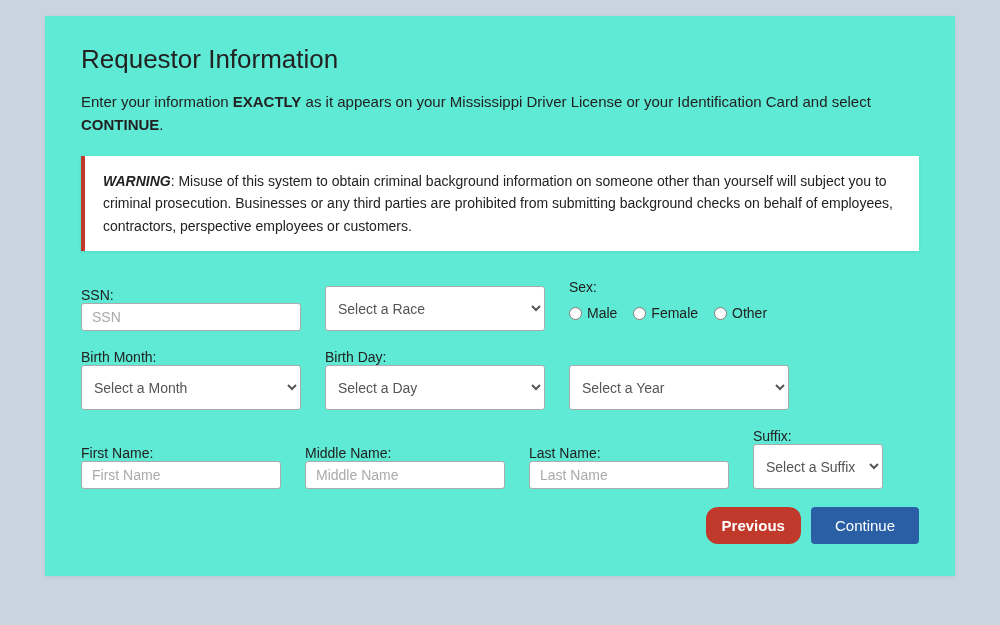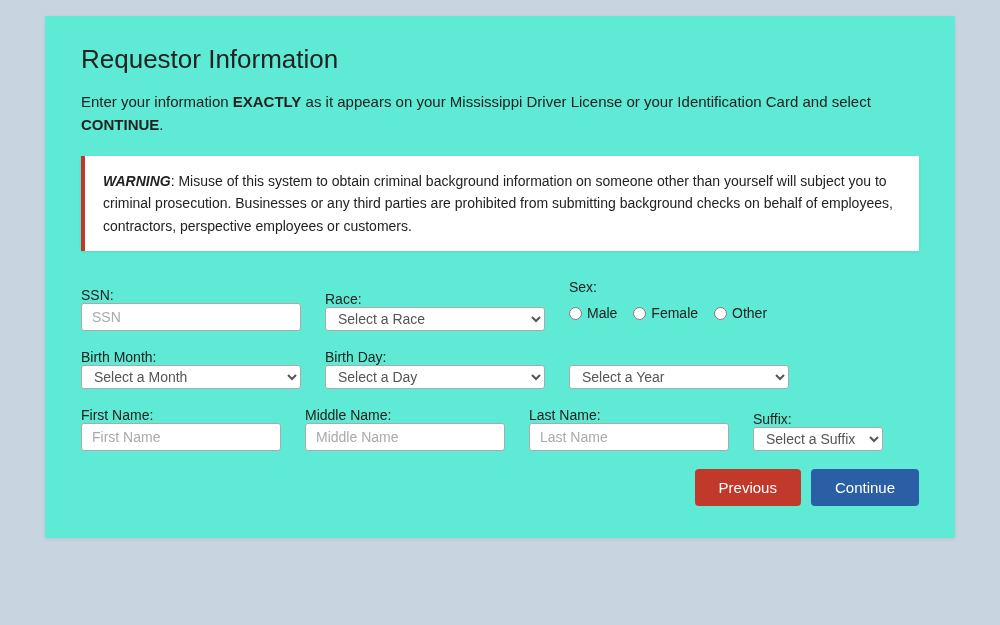--- a/index.html
+++ b/index.html
@@ -82,21 +82,21 @@
       padding: 0 10px;
       font-size: 14px;
       color: #555;
       background: #fff;
       outline: none;
     }
     .form-group input[type="text"]::placeholder {
       color: #aaa;
     }
     .form-group select {
-      height: 24px;
+      height: 45px;
       border: 1px solid #aaa;
       border-radius: 3px;
       padding: 0 8px;
       font-size: 14px;
       color: #555;
       background: #fff;
       appearance: auto;
       outline: none;
       cursor: pointer;
     }
@@ -152,25 +152,25 @@
     .footer-buttons {
       display: flex;
       justify-content: flex-end;
       gap: 10px;
       margin-top: 8px;
     }
     .btn-previous {
       background: #c0392b;
       color: #fff;
       border: none;
-      border-radius: 4px;
-      padding: 10px 24px;
+      border-radius: 12px;
+      padding: 10px 16px;
       font-size: 15px;
       cursor: pointer;
-      font-weight: normal;
+      font-weight: bold;
       min-width: 90px;
     }
     .btn-continue {
       background: #2a5fa5;
       color: #fff;
       border: none;
       border-radius: 4px;
       padding: 10px 24px;
       font-size: 15px;
       cursor: pointer;
@@ -194,21 +194,20 @@
     </div>
 
     <div class="form-section">
 
       <div class="form-row">
         <div class="form-group group-ssn">
           <label>SSN:</label>
           <input type="text" class="ssn-input" placeholder="SSN" style="">
         </div>
         <div class="form-group group-race">
-          <label>Race:</label>
           <select>
             <option>Select a Race</option>
             <option>American Indian or Alaska Native</option>
             <option>Asian</option>
             <option>Black or African American</option>
             <option>Hispanic or Latino</option>
             <option>Native Hawaiian or Other Pacific Islander</option>
             <option>White</option>
             <option>Two or More Races</option>
             <option>Unknown</option>

